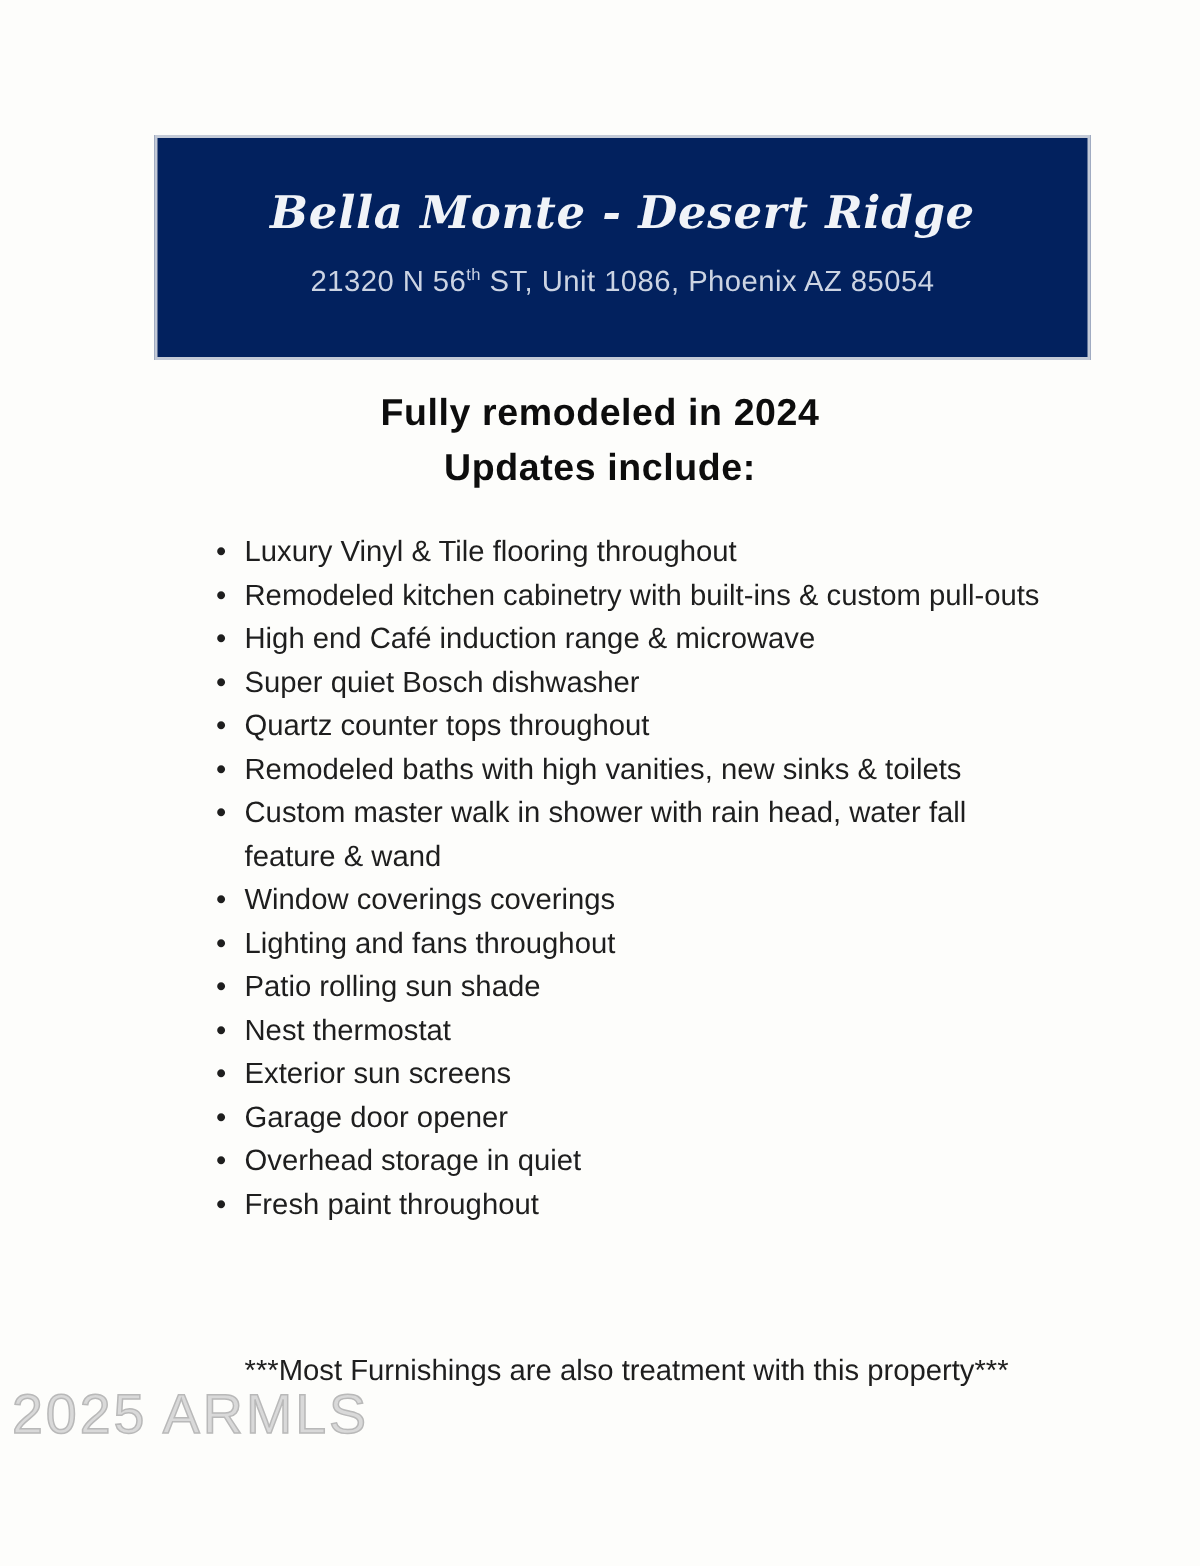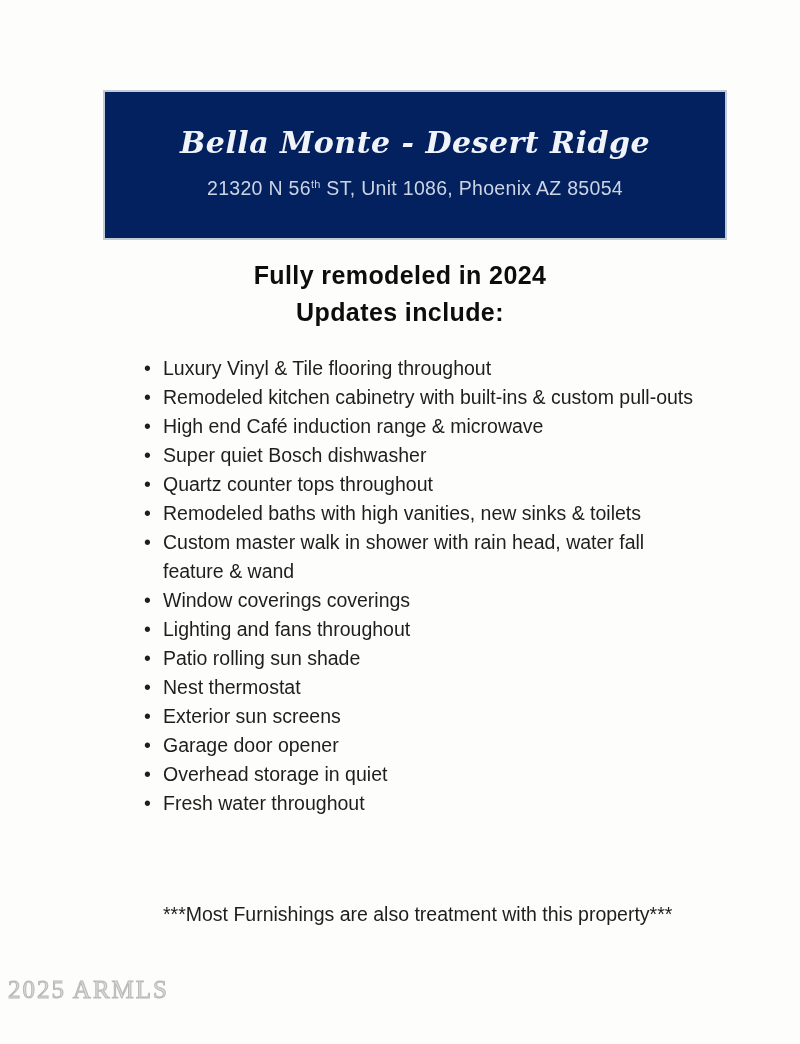--- a/index.html
+++ b/index.html
@@ -83,25 +83,24 @@
   
   .footer-note {
     position: absolute;
     top: 903px; left: 163px;
     font-size: 19.5px;
     color: #1e1e1e;
   }
   
   .watermark {
     position: absolute;
-    top: 976px; left: 8px;
-    font-size: 25px;
+    top: 922px; left: 8px;
+    font-size: 37px;
     letter-spacing: 2px;
     color: #d9d9d9;
-    font-family: Liberation Serif, serif;
     -webkit-text-stroke: 1px #b9b9b9;
   }
 </style>
 </head>
 <body>
 
 <div class="page">
 
   <div class="header-box">
     <div class="property-title">Bella Monte - Desert Ridge</div>
@@ -124,20 +123,20 @@
       <li>Quartz counter tops throughout</li>
       <li>Remodeled baths with high vanities, new sinks &amp; toilets</li>
       <li>Custom master walk in shower with rain head, water fall feature &amp; wand</li>
       <li>Window coverings coverings</li>
       <li>Lighting and fans throughout</li>
       <li>Patio rolling sun shade</li>
       <li>Nest thermostat</li>
       <li>Exterior sun screens</li>
       <li>Garage door opener</li>
       <li>Overhead storage in quiet</li>
-      <li>Fresh water throughout</li>
+      <li>Fresh paint throughout</li>
     </ul>
 
   <div class="footer-note">***Most Furnishings are also treatment with this property***</div>
 
   <div class="watermark">2025 ARMLS</div>
 
 </div>
 
 </body></html>

